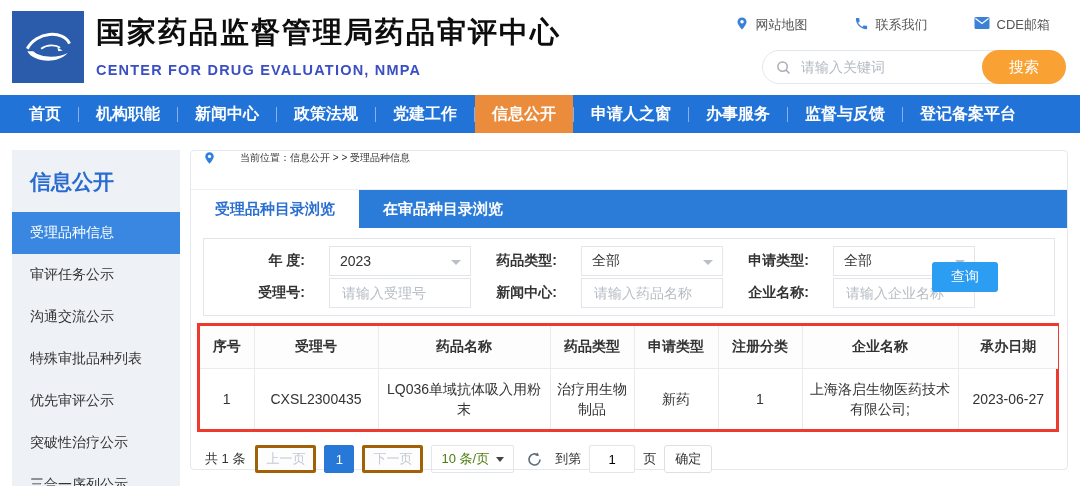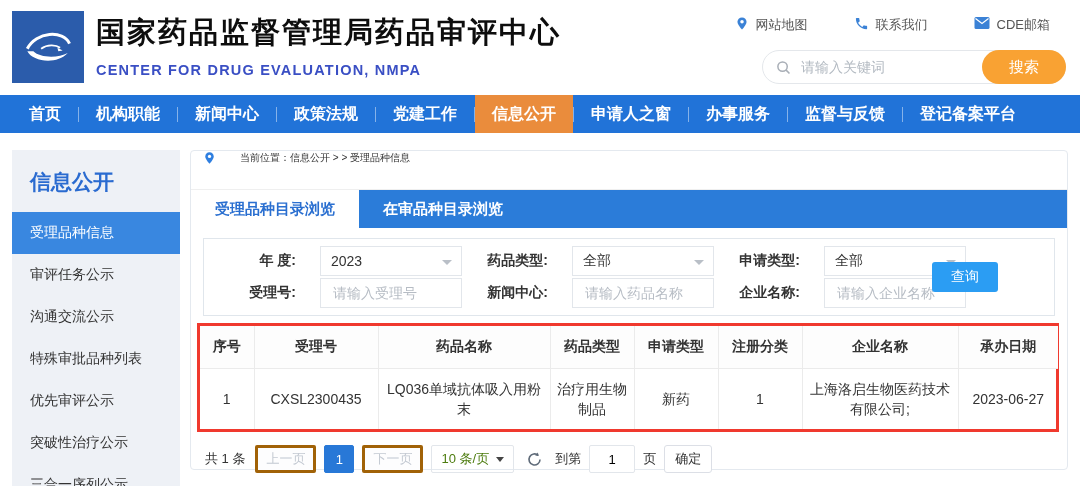--- a/index.html
+++ b/index.html
@@ -42,21 +42,21 @@
   
   .main-card{position:absolute;left:190px;top:150px;width:878px;height:320px;background:#fff;
              border:1px solid #e4e9ef;border-radius:4px;box-sizing:border-box}
   .breadcrumb{height:38px;display:flex;align-items:flex-start;gap:24px;padding-left:12px;
               border-bottom:1px solid #efefef;font-size:10px;color:#333}
   .tabstrip{height:38px;background:#2b7cd9;display:flex;align-items:stretch}
   .tab{padding:0 24px;line-height:38px;font-size:15px;font-weight:bold;color:#fff;cursor:pointer;white-space:nowrap}
   .tab.active{background:#fff;color:#2a6fd0}
 
   
-  .filter-box{margin:10px 12px 0 12px;border:1px solid #e0e6ec;padding:5px 6px;position:relative}
+  .filter-box{margin:10px 12px 0 12px;border:1px solid #e0e6ec;padding:5px 15px;position:relative}
   .filter-row{display:flex;align-items:center;height:30px;margin:2px 0;padding-left:14px}
   .f-group{display:flex;align-items:center;margin-right:14px}
   .f-label{width:72px;text-align:right;font-size:14px;color:#333;font-weight:bold;white-space:nowrap}
   .f-field{width:142px;height:30px;border:1px solid #e2e6eb;margin-left:24px;display:flex;align-items:center;
            padding:0 10px;font-size:14px;color:#333;box-sizing:border-box;position:relative;background:#fff;cursor:pointer}
   .f-field .caret{position:absolute;right:9px;top:13px;width:0;height:0;border-left:5px solid transparent;
                   border-right:5px solid transparent;border-top:5px solid #b9bfc7}
   .f-field input{border:none;outline:none;width:100%;font-size:14px;font-family:inherit;color:#333;background:transparent}
   .f-field input::placeholder{color:#b6bcc4}
   .query-btn{position:absolute;right:56px;top:50%;transform:translateY(-50%);width:66px;height:30px;

